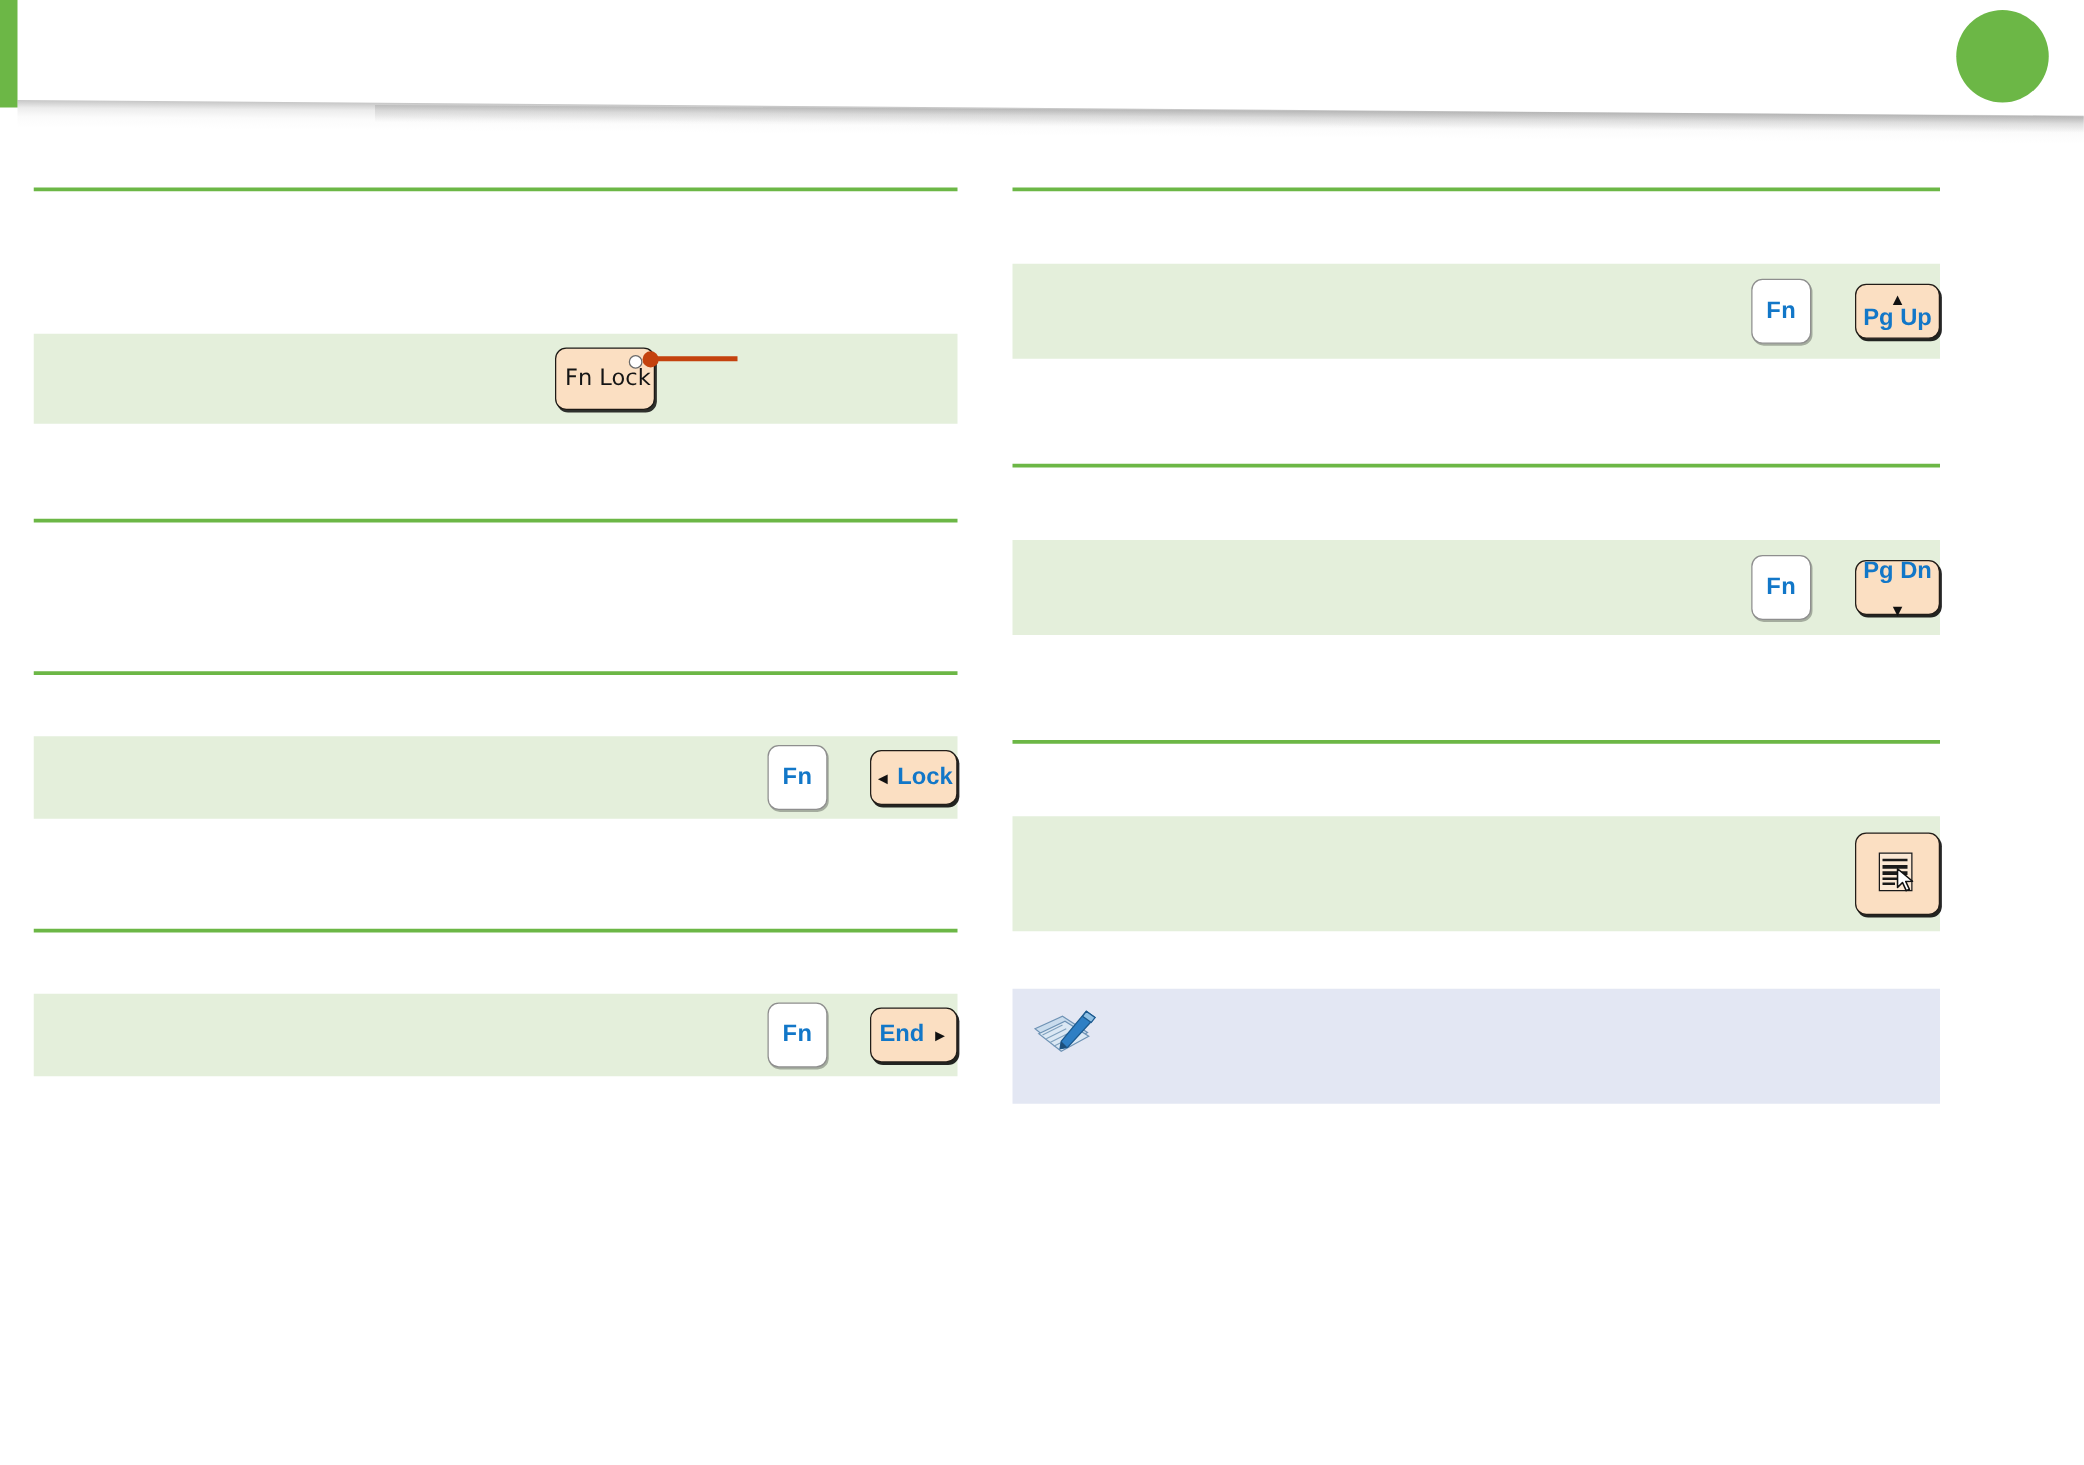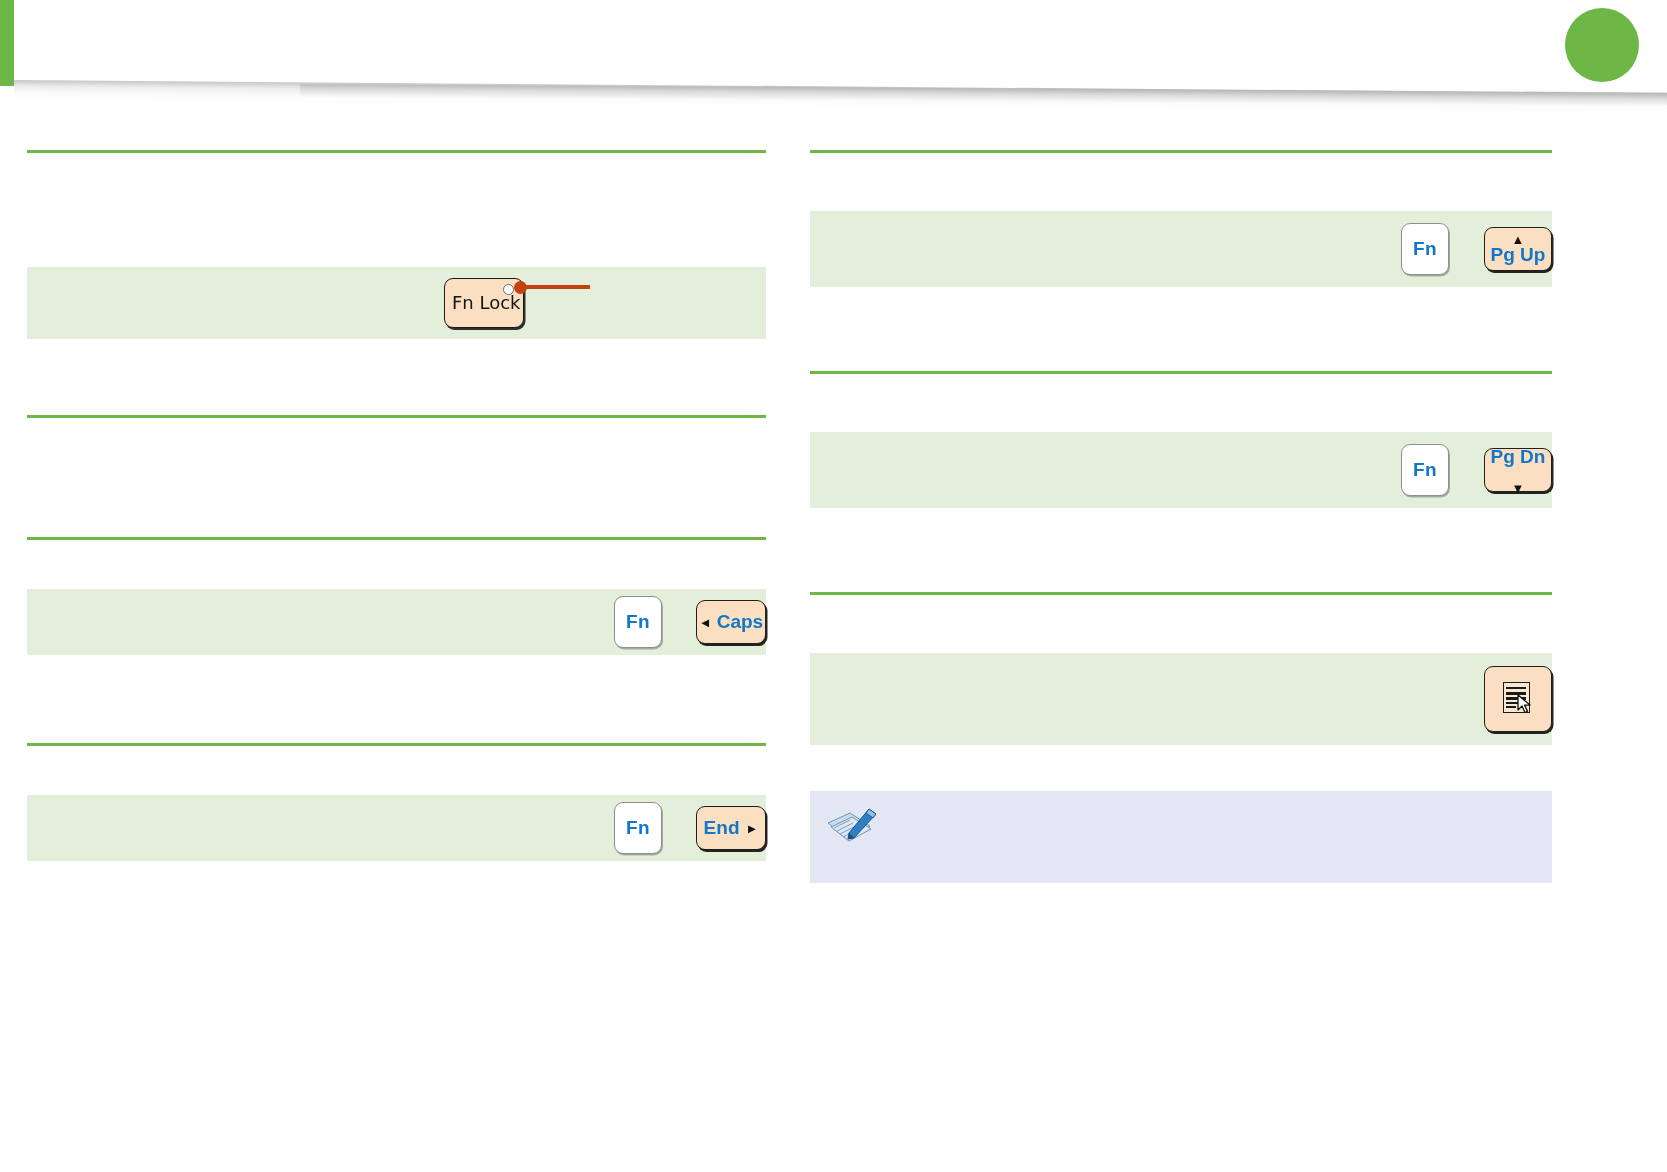--- a/index.html
+++ b/index.html
@@ -278,21 +278,21 @@
     <div class="rule"></div>
     <div class="sect-title"></div>
     <div class="sect-body" style="height:40px"></div>
     <div class="greenbox" style="height:66px">
       <div style="display:flex;align-items:center;gap:34px;">
         <div class="key key-fn">
           <span class="lbl">Fn</span>
         </div>
         <div class="key key-orange key-home">
           <span class="key-arrow" style="margin-right:5px">◄</span>
-          <span class="lbl">Caps</span>
+          <span class="lbl">Lock</span>
         </div>
       </div>
     </div>
     <div class="sect-body" style="height:88px"></div>
   </div>
 
   <div>
     <div class="rule"></div>
     <div class="sect-title"></div>
     <div class="sect-body" style="height:40px"></div>

